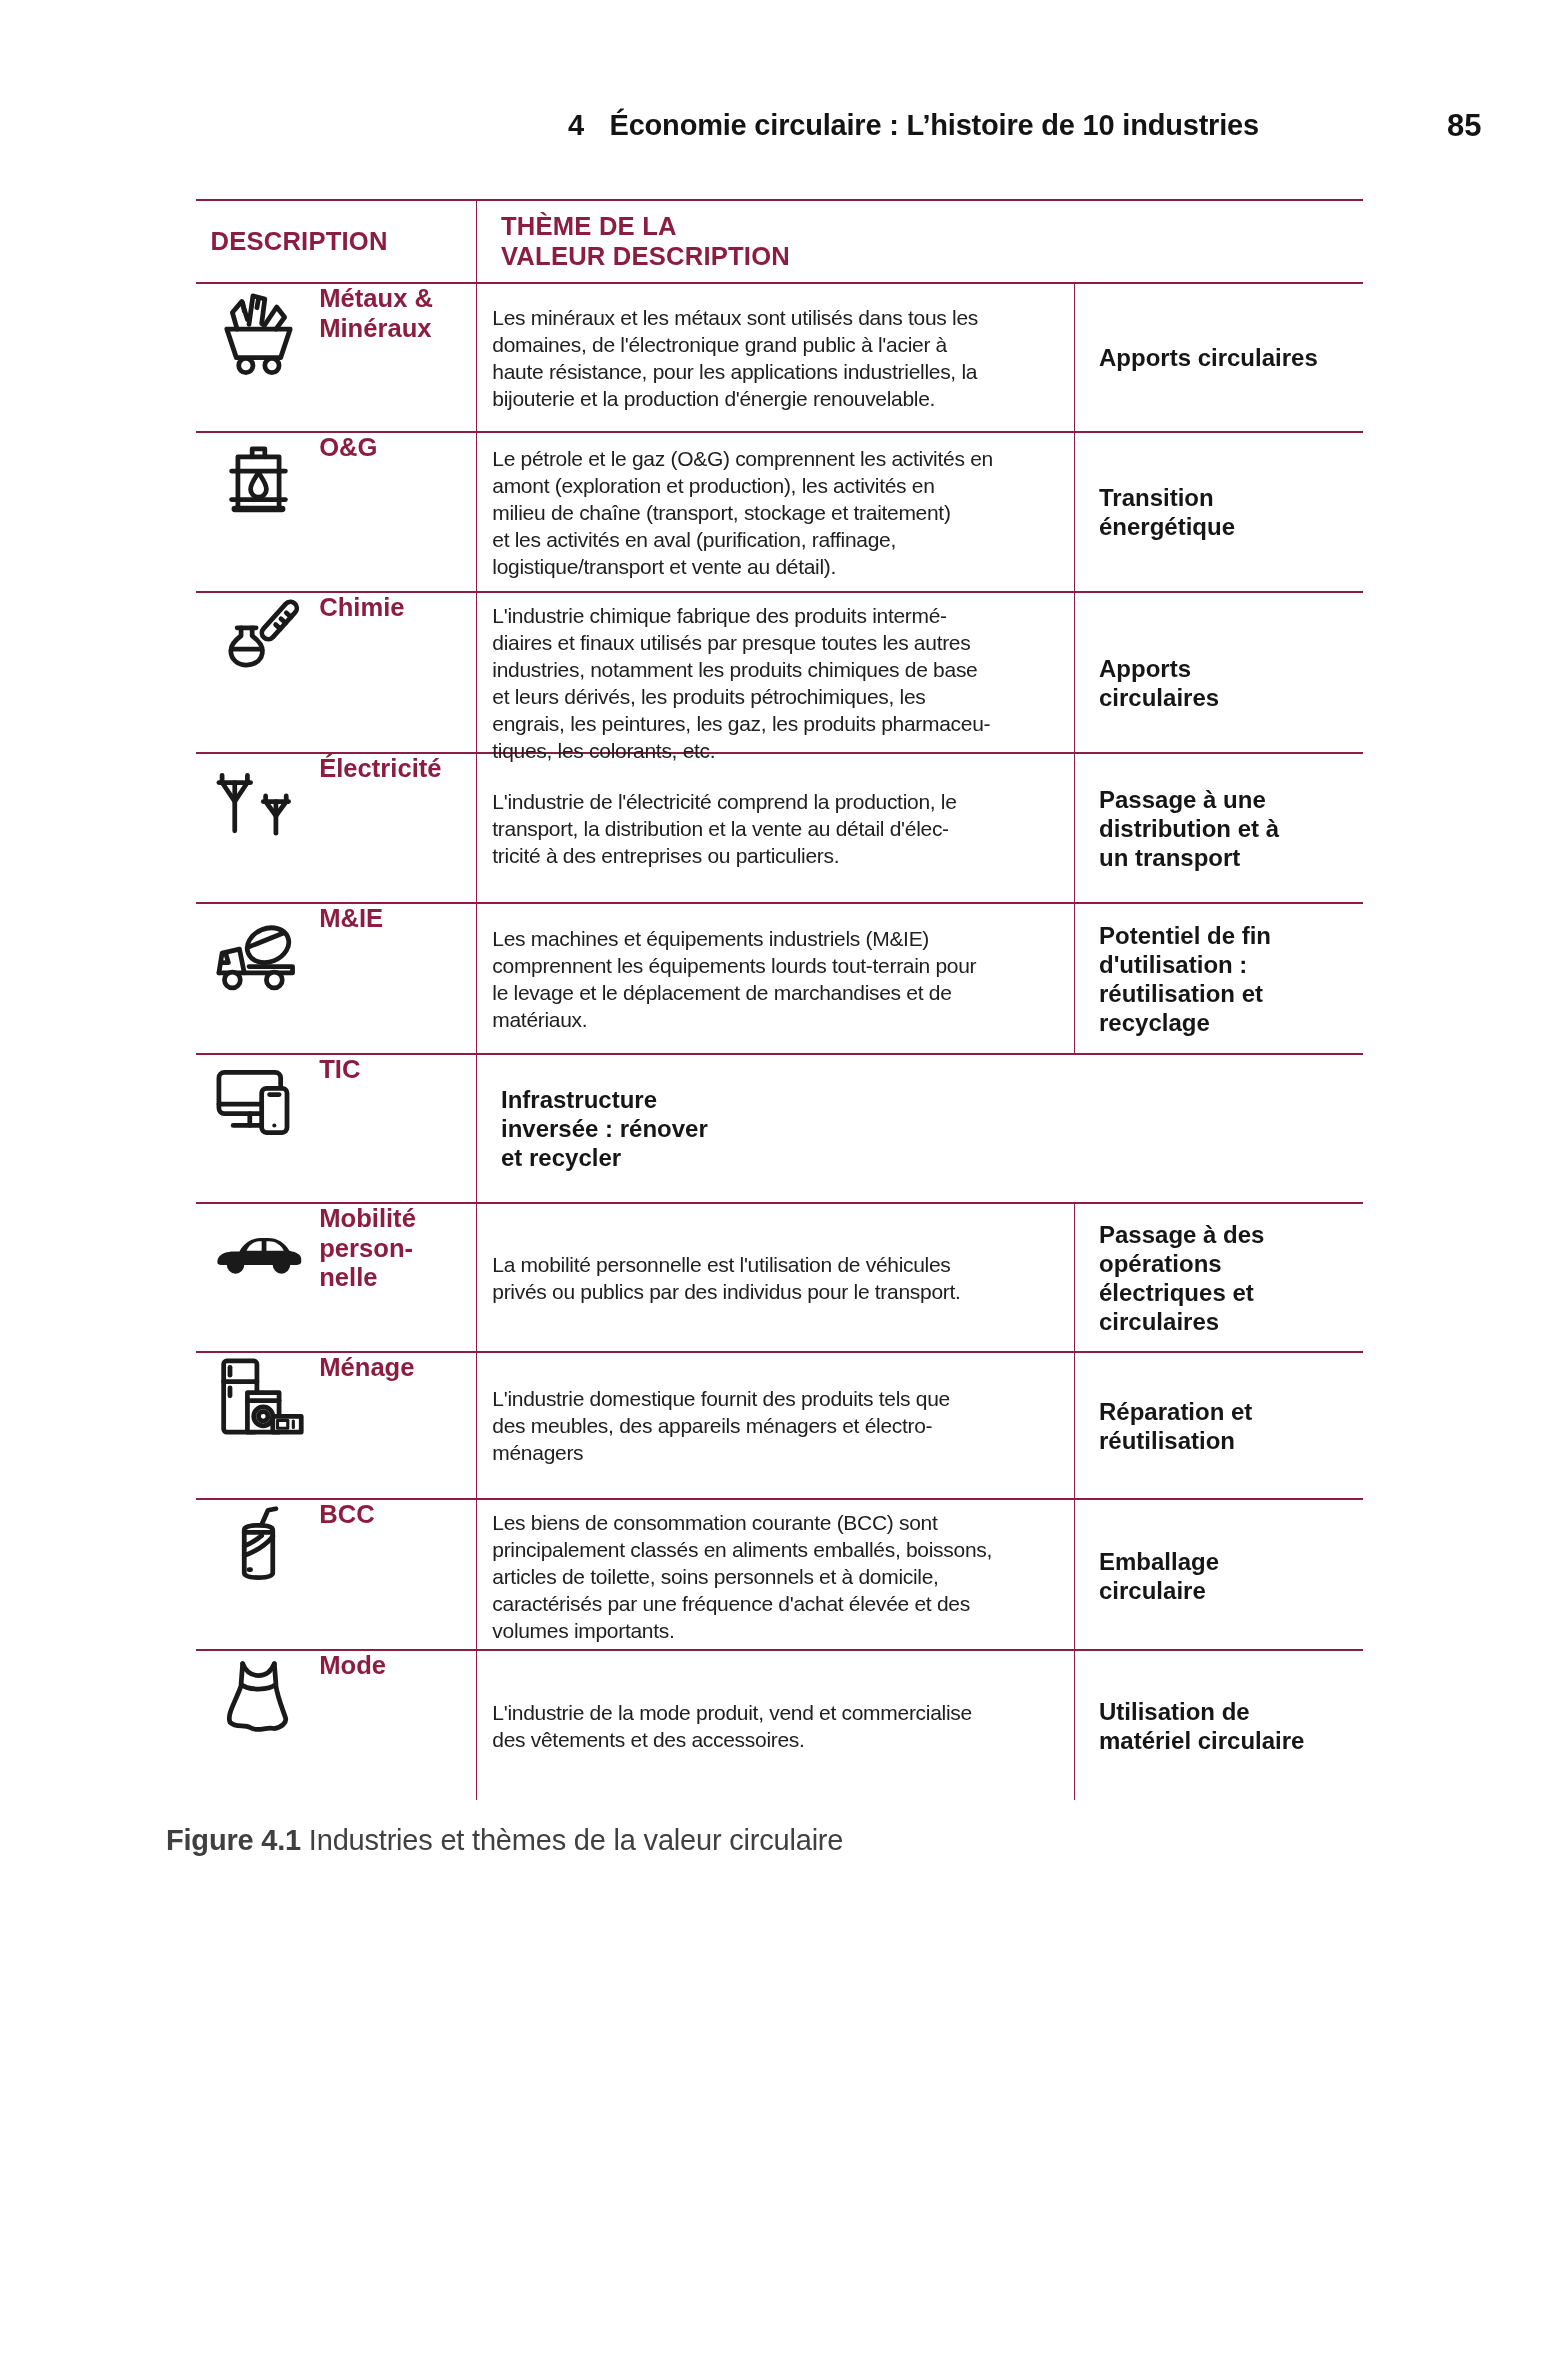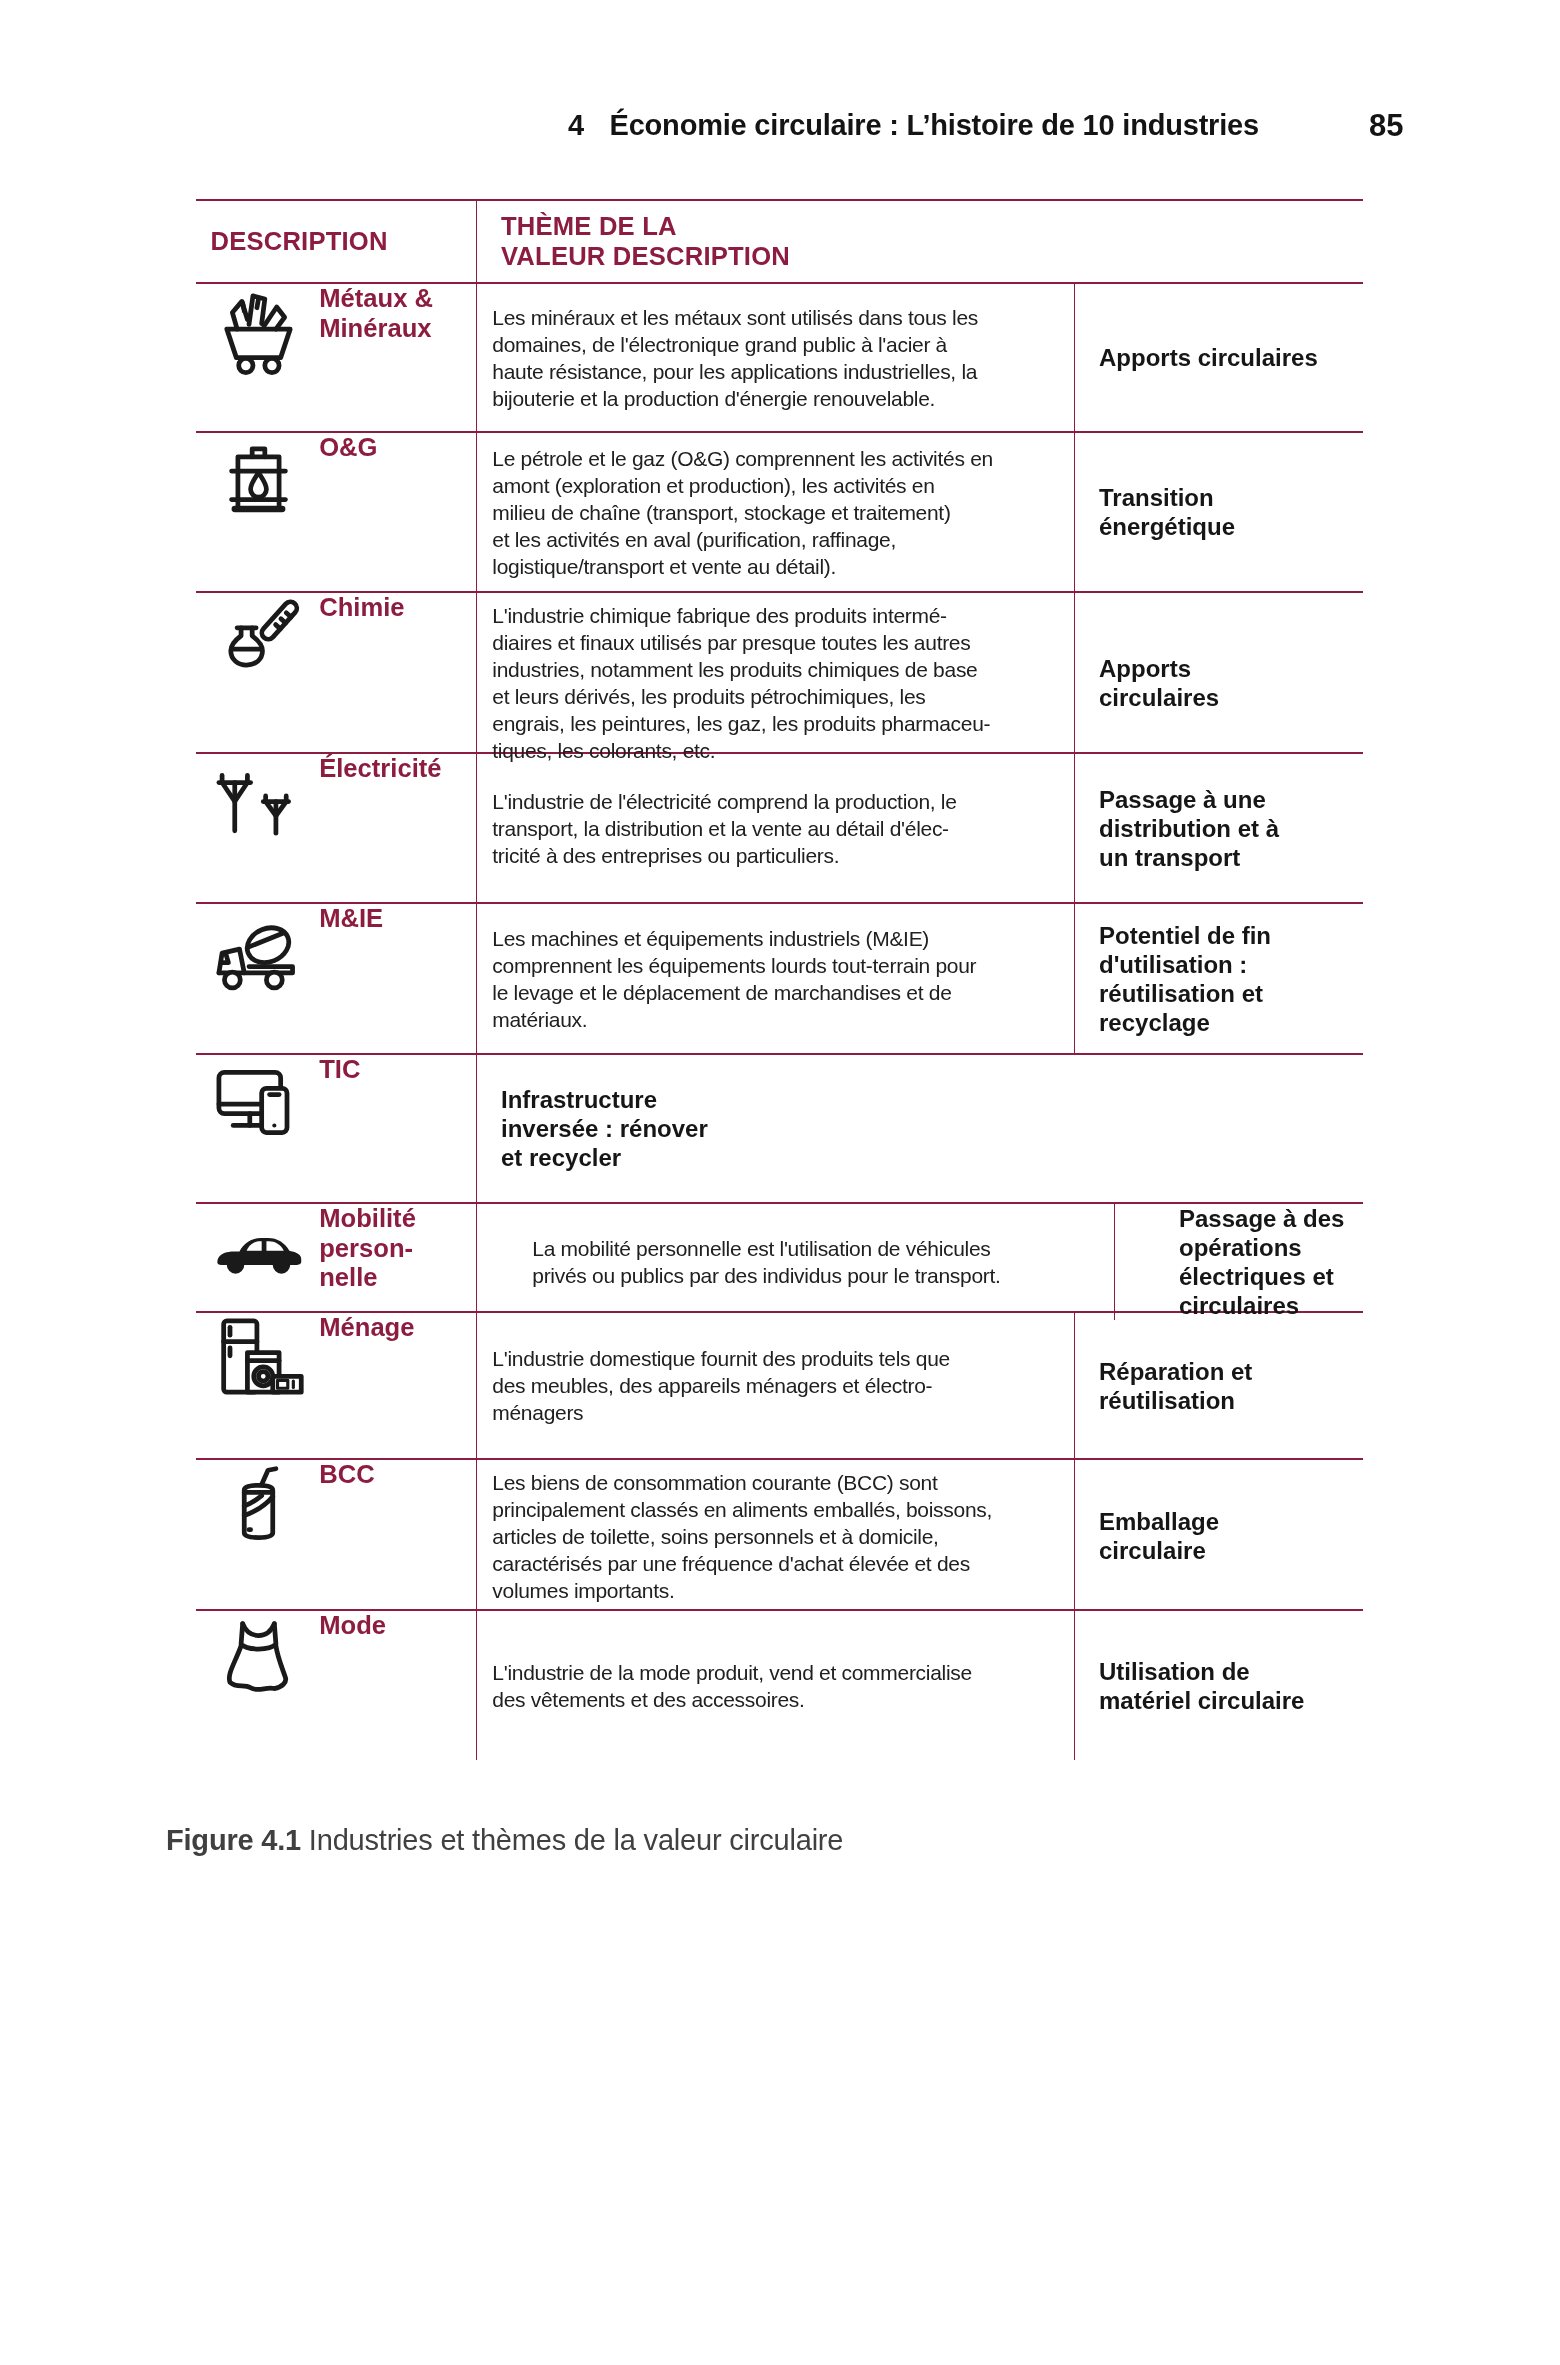--- a/index.html
+++ b/index.html
@@ -2,21 +2,21 @@
 <html style="font-size:13.6px"><head>
 <meta charset="utf-8">
 <style>
   :root { --maroon:#8C1D40; --ink:#1A1A1A; }
   * { margin:0; padding:0; box-sizing:border-box; }
   html,body { background:#ffffff; }
   body { width:1560px; height:2366px; font-family:"Liberation Sans", sans-serif; color:var(--ink); position:relative; overflow:hidden; }
 
   .running-head { position:absolute; top:109px; left:568px; display:flex; gap:25.6px;
     font-weight:bold; font-size:29px; color:#141414; letter-spacing:-0.2px; }
-  .page-number { position:absolute; top:108px; left:1369px; font-weight:bold; font-size:31px; color:#141414; }
+  .page-number { position:absolute; top:108px; left:1447px; font-weight:bold; font-size:31px; color:#141414; }
 
   .fig-table { position:absolute; left:196px; top:199px; width:1167px; border-top:2.6px solid var(--maroon); }
   .thead, .trow { display:grid; grid-template-columns:281px 598px 288px; }
   .thead { height:83px; border-bottom:2.6px solid var(--maroon); }
   .trow { border-bottom:2.6px solid var(--maroon); }
   .trow.last { border-bottom:none; }
   .vline { border-right:1.7px solid var(--maroon); }
 
   .th { display:flex; align-items:center; font-weight:bold; color:var(--maroon);
         font-size:25.6px; line-height:1.15; white-space:pre-line; letter-spacing:0.2px; }
@@ -225,21 +225,21 @@
             </svg>
           </span>
       <span class="industry-label">TIC</span>
     </div>
     <div class="cell-theme">
       <span class="txt">Infrastructure
 inversée : rénover
 et recycler</span>
     </div>
   </div>
-      <div class="trow" style="height: 109px; gap: 40px;">
+      <div class="trow" style="height: 149px;">
     <div class="cell-industry vline">
       <span class="icon-box">
             <svg viewBox="0 0 120 120">
               <g stroke="none" fill="#1a1a1a">
                 <path d="M8 74 C8 65 15 61 26 60 L36 60 C42 48 53 43 63 43 L72 43 C84 43 93 49 99 59 C109 61 114 64 114 70 L114 73 C114 76 111 77 107 77 L13 77 C10 77 8 76 8 74 Z"></path>
                 <circle cx="31" cy="77" r="11"></circle>
                 <circle cx="89" cy="77" r="11"></circle>
               </g>
               <g fill="#fff" stroke="none">
                 <path d="M45 59 C49 50 56 47 62 47 L64 47 L64 59 Z"></path>

